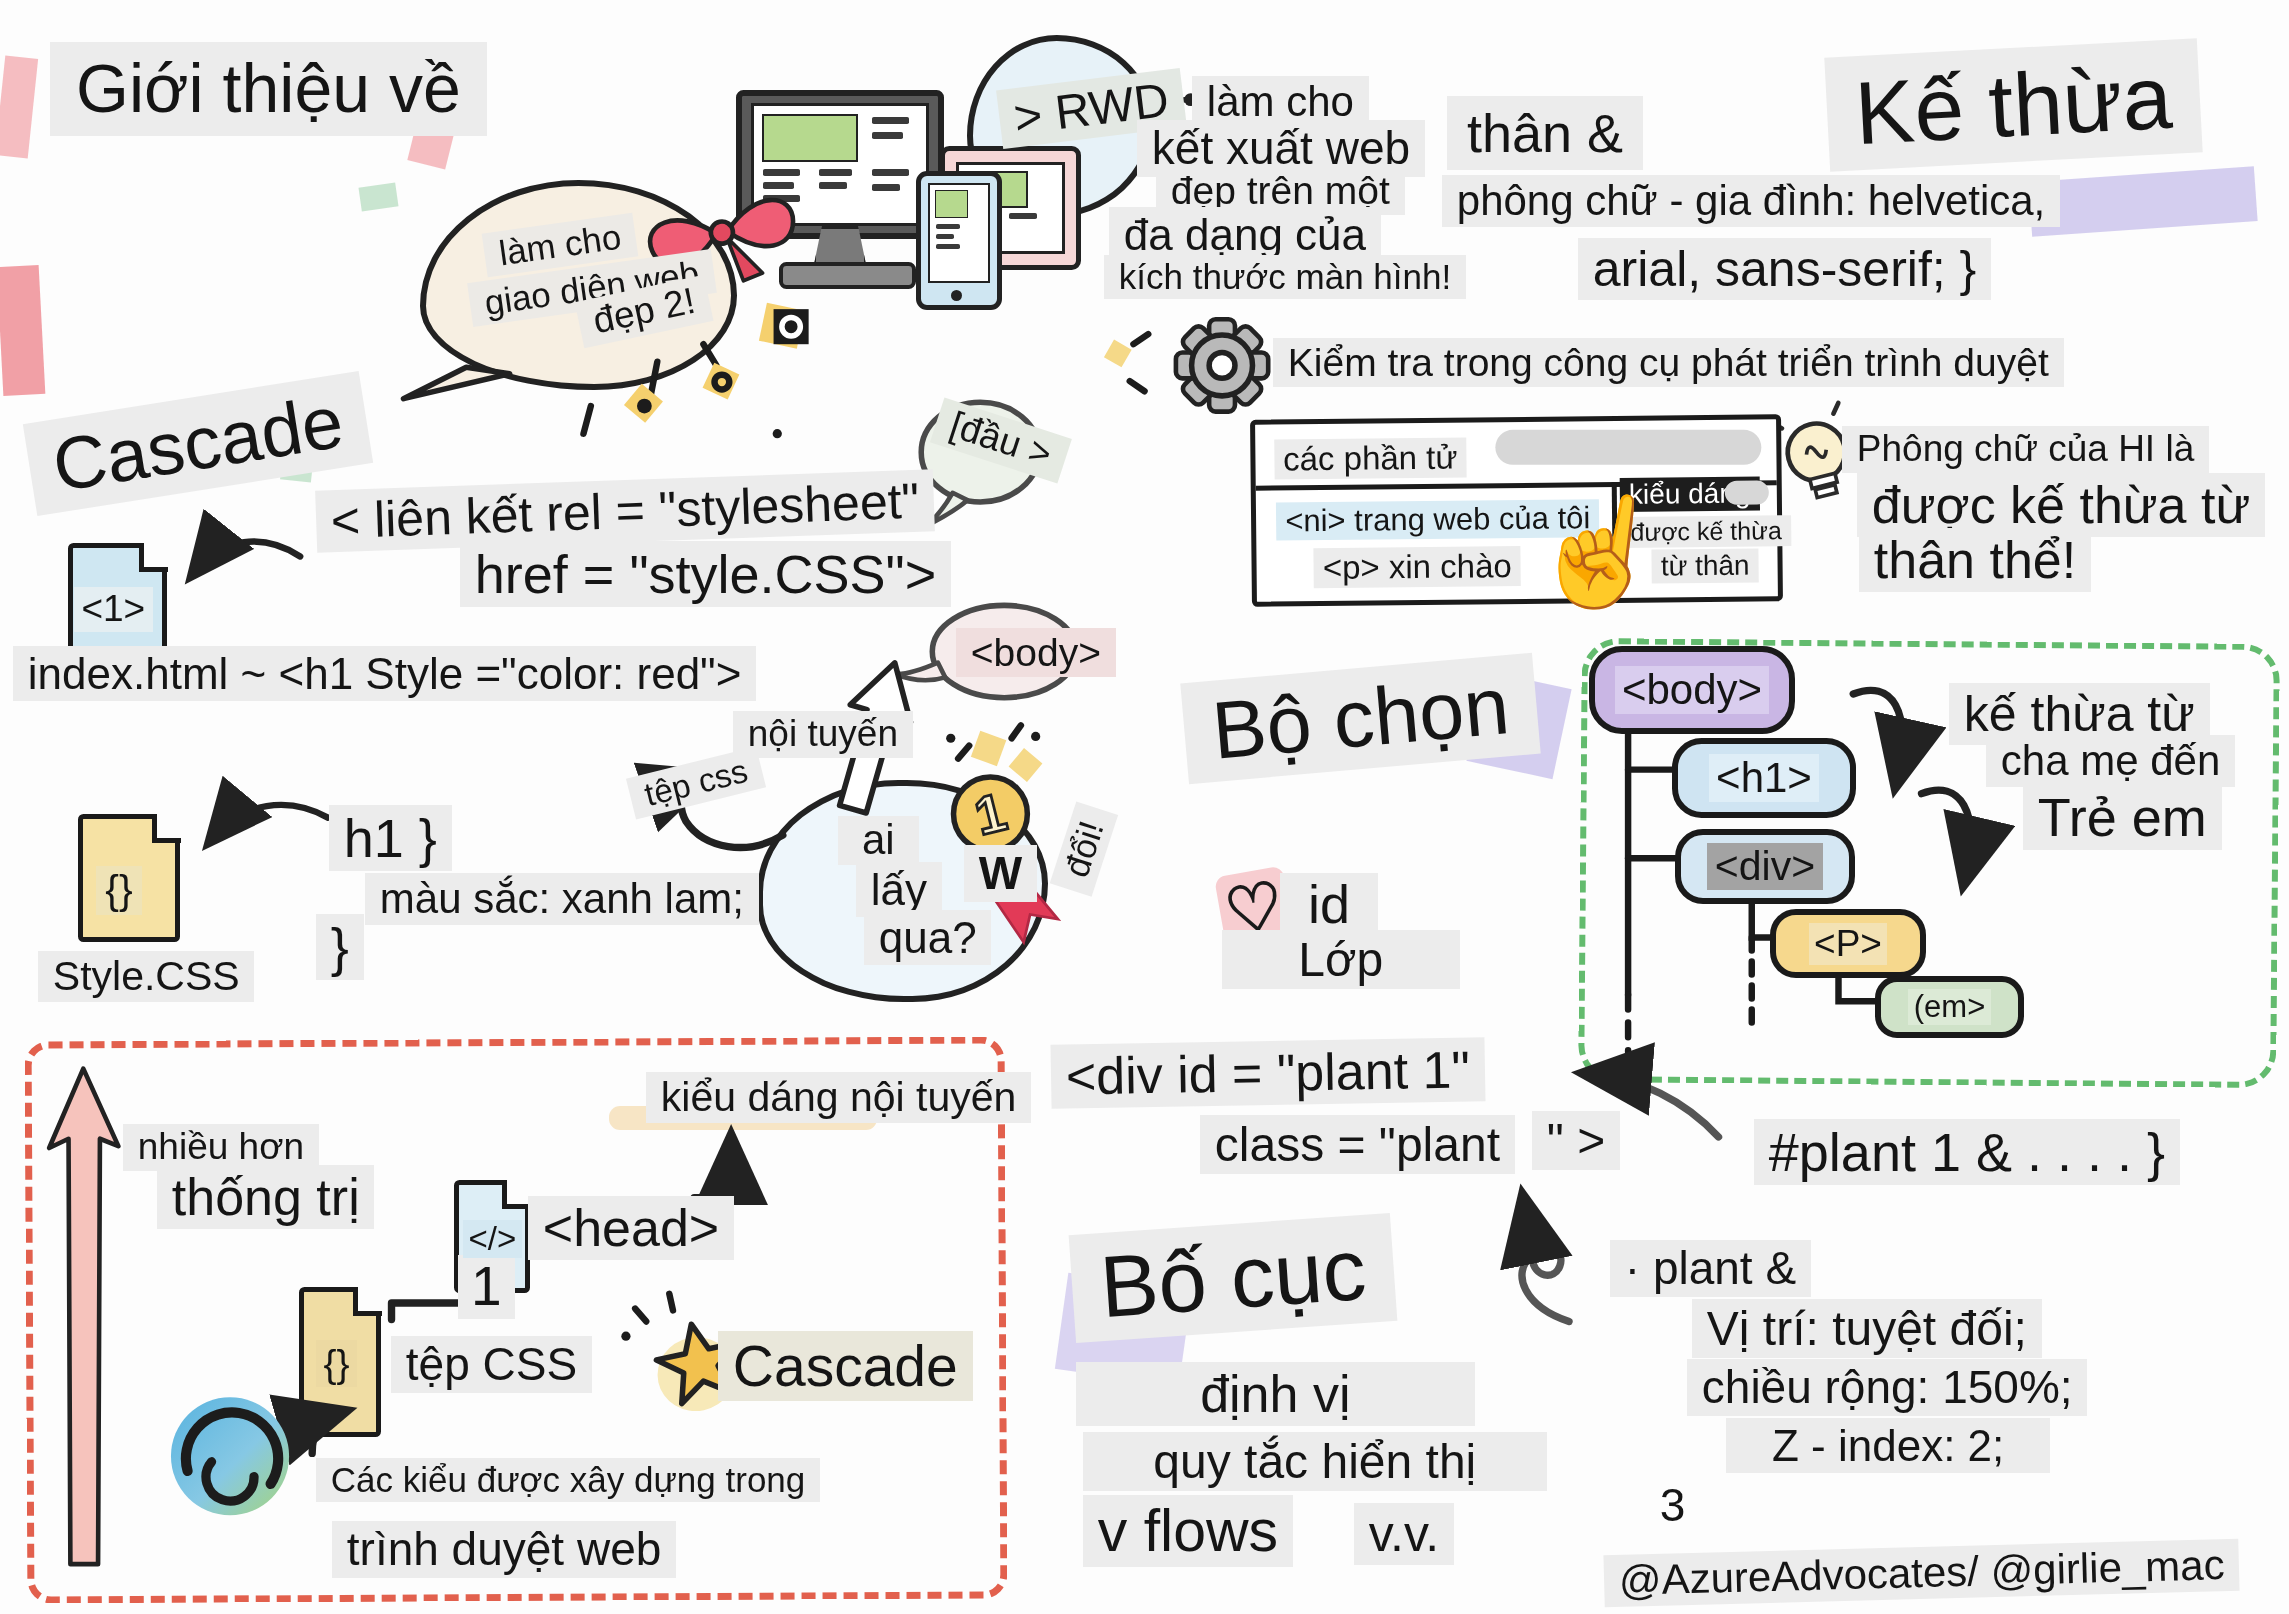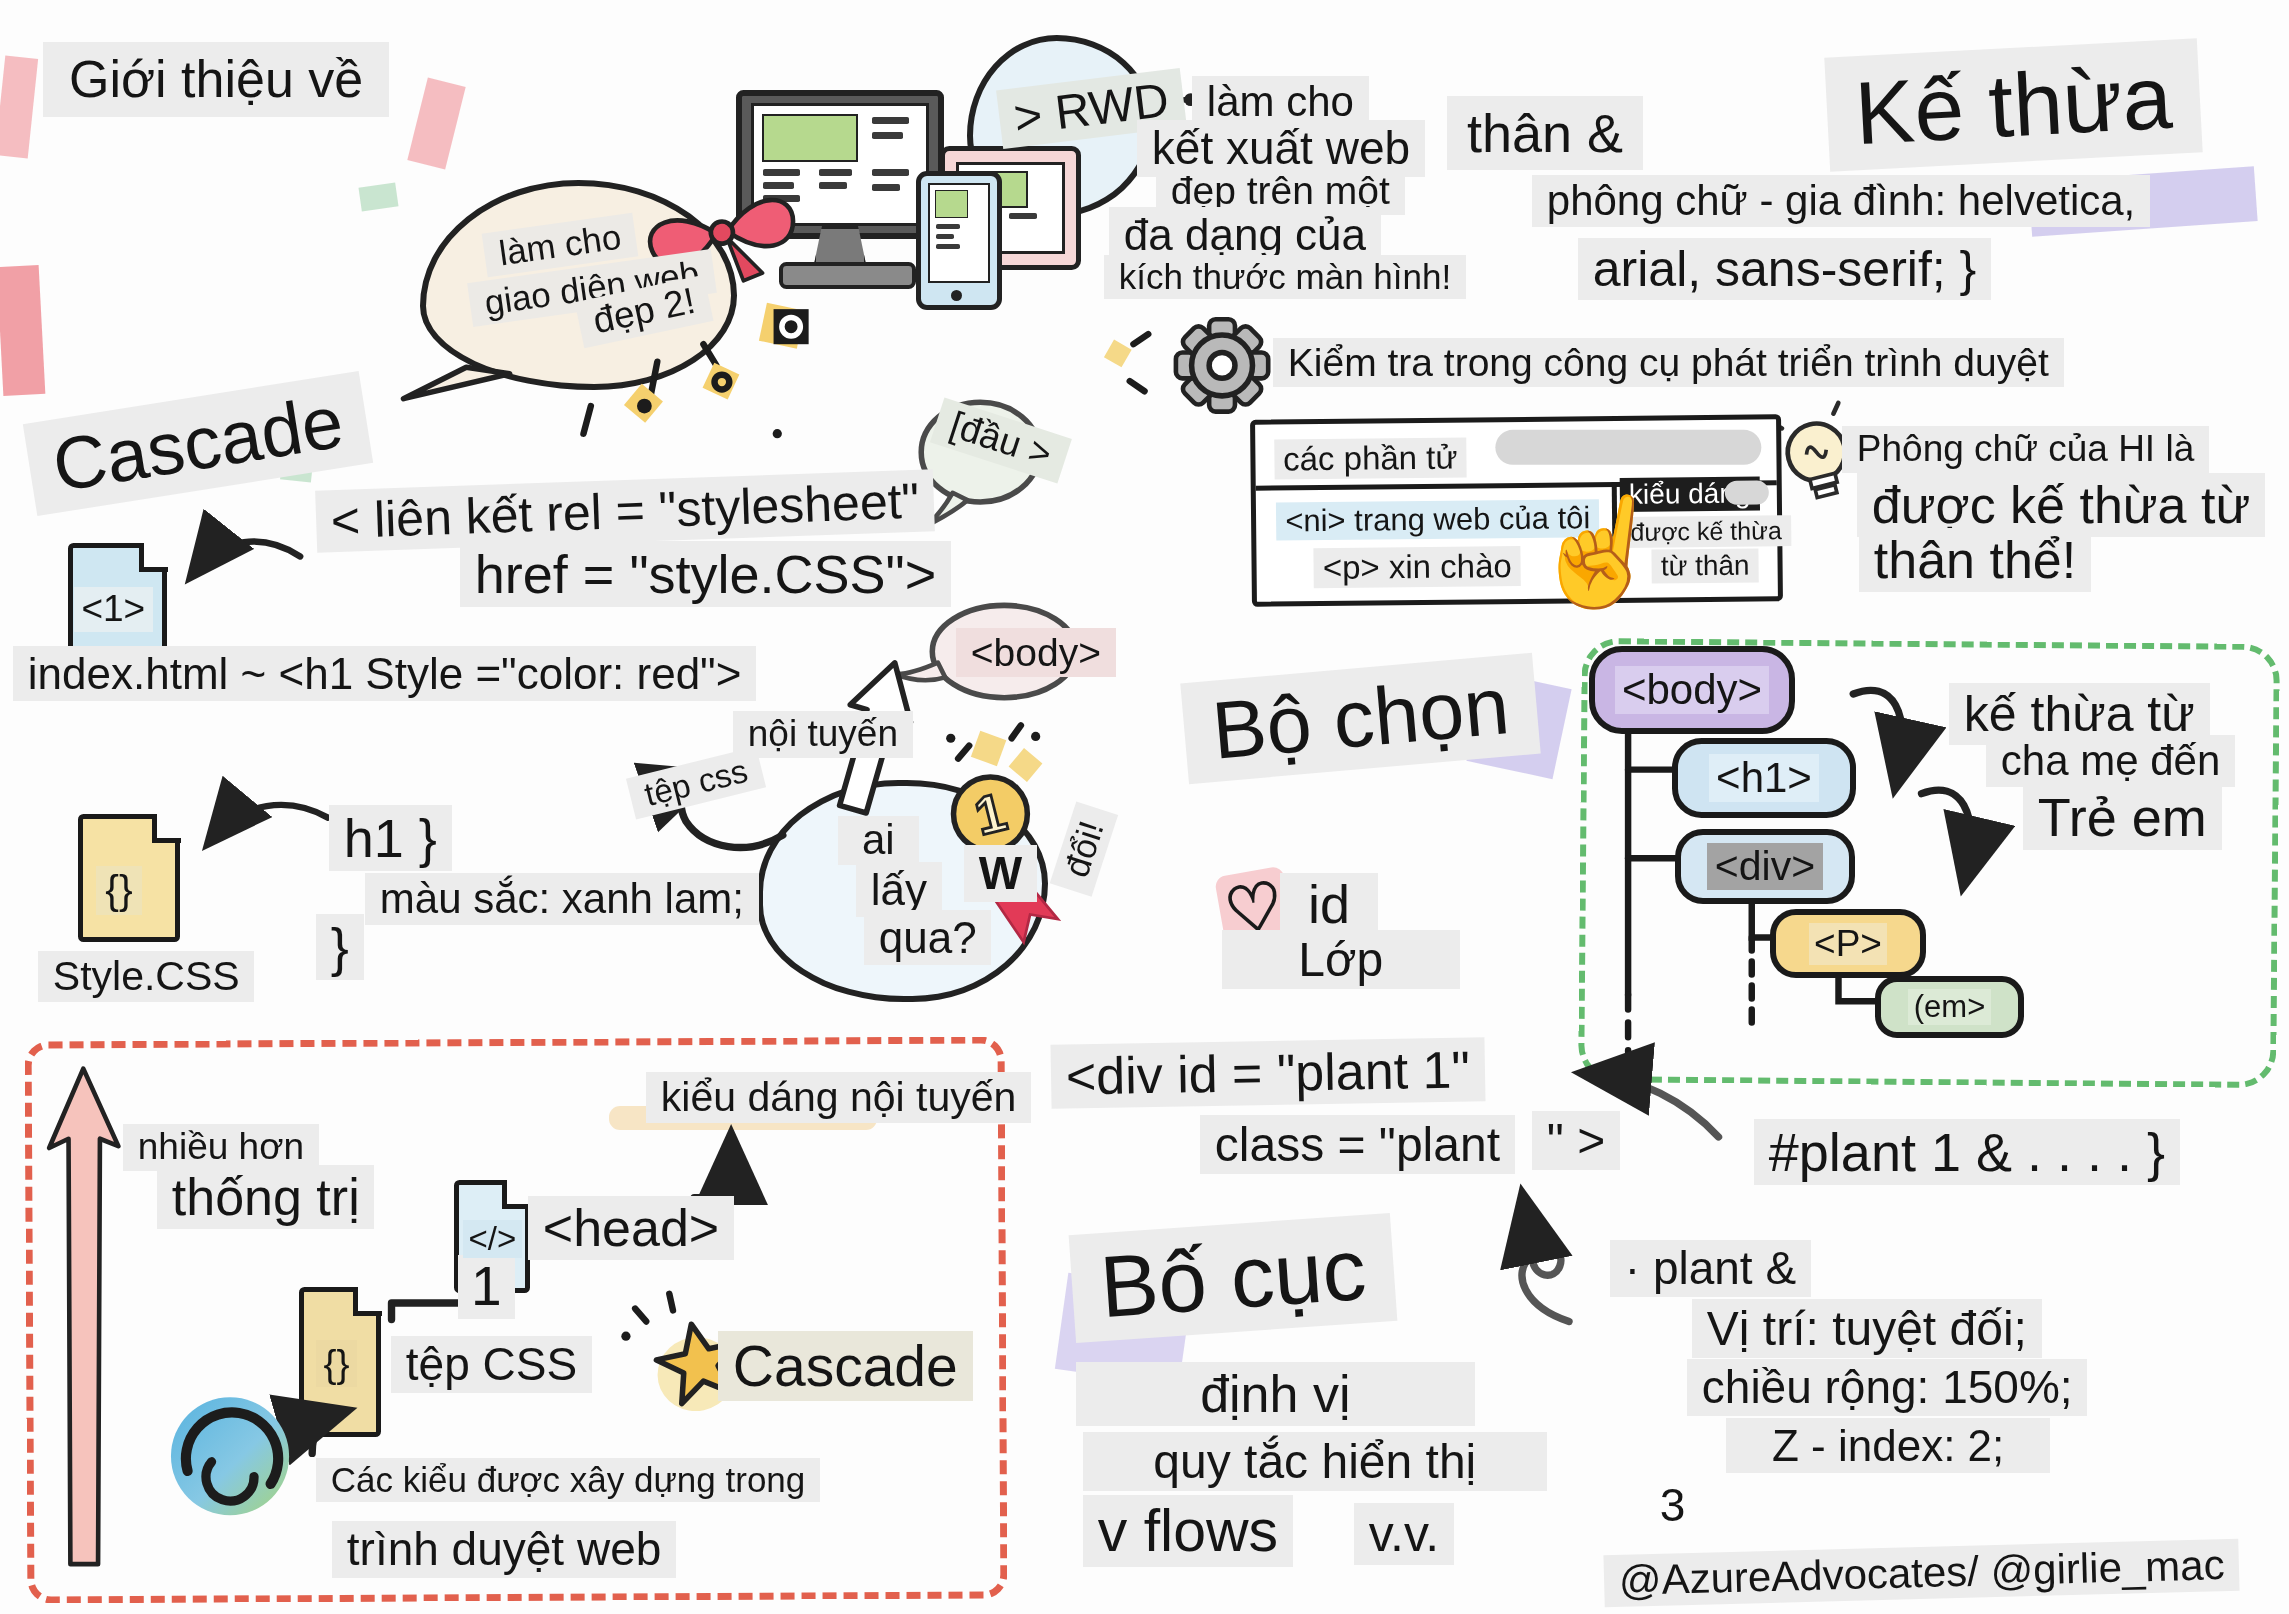--- a/index.html
+++ b/index.html
@@ -247,36 +247,36 @@
       <ellipse cx="-6" cy="10" rx="42" ry="40" fill="#f7e9b8"></ellipse>
       <path d="M0,-44 L13,-14 L45,-14 L19,6 L28,38 L0,19 L-28,38 L-19,6 L-45,-14 L-13,-14 Z" fill="#f2c14e" stroke="#222" stroke-width="6" stroke-linejoin="round"></path>
     </g>
     <g stroke="#1c1c1c" stroke-width="7" stroke-linecap="round">
       <line x1="700" y1="1432" x2="688" y2="1418"></line>
       <line x1="729" y1="1420" x2="725" y2="1402"></line>
       <circle cx="678" cy="1448" r="5" fill="#1c1c1c" stroke="none"></circle>
     </g>
   </svg>
 
-  <span class="lbl" style="left:43px;top:42px;font-size:52px;padding:7.4px 26px">Giới thiệu về</span>
+  <span class="lbl" style="left:50px;top:42px;font-size:68px;padding:7.4px 26px">Giới thiệu về</span>
 
   <span class="lbl" style="left:484px;top:223px;font-size:35px;transform:rotate(-8deg);background:#eceae6">làm cho</span>
   <span class="lbl" style="left:469px;top:266px;font-size:35px;transform:rotate(-8deg);background:#eceae6">giao diện web</span>
   <span class="lbl" style="left:578px;top:288px;font-size:37px;transform:rotate(-12deg);background:#eceae6">đẹp 2!</span>
 
   <span class="lbl" style="left:999px;top:79px;font-size:48px;transform:rotate(-7deg);background:#e3e8e3">&gt; RWD</span>
   <span class="lbl" style="left:1192px;top:76px;font-size:42px">làm cho</span>
   <span class="lbl" style="left:1137px;top:120px;font-size:46px">kết xuất web</span>
   <span class="lbl" style="left:1156px;top:166px;font-size:39px">đẹp trên một</span>
   <span class="lbl" style="left:1109px;top:207px;font-size:44px">đa dạng của</span>
   <span class="lbl" style="left:1104px;top:255px;font-size:35px">kích thước màn hình!</span>
 
   <span class="lbl" style="left:1827px;top:48px;font-size:89px;padding:5.5px 28px;transform:rotate(-3deg)">Kế thừa</span>
   <span class="lbl" style="left:1447px;top:96px;font-size:54px;padding:5.5px 20px">thân &amp;</span>
-  <span class="lbl" style="left:1532px;top:175px;font-size:42px">phông chữ - gia đình: helvetica,</span>
+  <span class="lbl" style="left:1442px;top:175px;font-size:42px">phông chữ - gia đình: helvetica,</span>
   <span class="lbl" style="left:1578px;top:238px;font-size:50px">arial, sans-serif; }</span>
 
   <span class="lbl" style="left:1273px;top:338px;font-size:39px">Kiểm tra trong công cụ phát triển trình duyệt</span>
   <span class="lbl" style="left:1842px;top:426px;font-size:37px">Phông chữ của HI là</span>
   <span class="lbl" style="left:1857px;top:473px;font-size:52px">được kế thừa từ</span>
   <span class="lbl" style="left:1859px;top:528px;font-size:52px">thân thể!</span>
 
   <span class="lbl" style="left:28px;top:397px;font-size:74px;padding:3.7px 24px;transform:rotate(-9deg)">Cascade</span>
   <span class="lbl" style="left:316px;top:480px;font-size:50px;transform:rotate(-2deg)">&lt; liên kết rel = "stylesheet"</span>
   <span class="lbl" style="left:460px;top:541px;font-size:54px">href = "style.CSS"&gt;</span>

